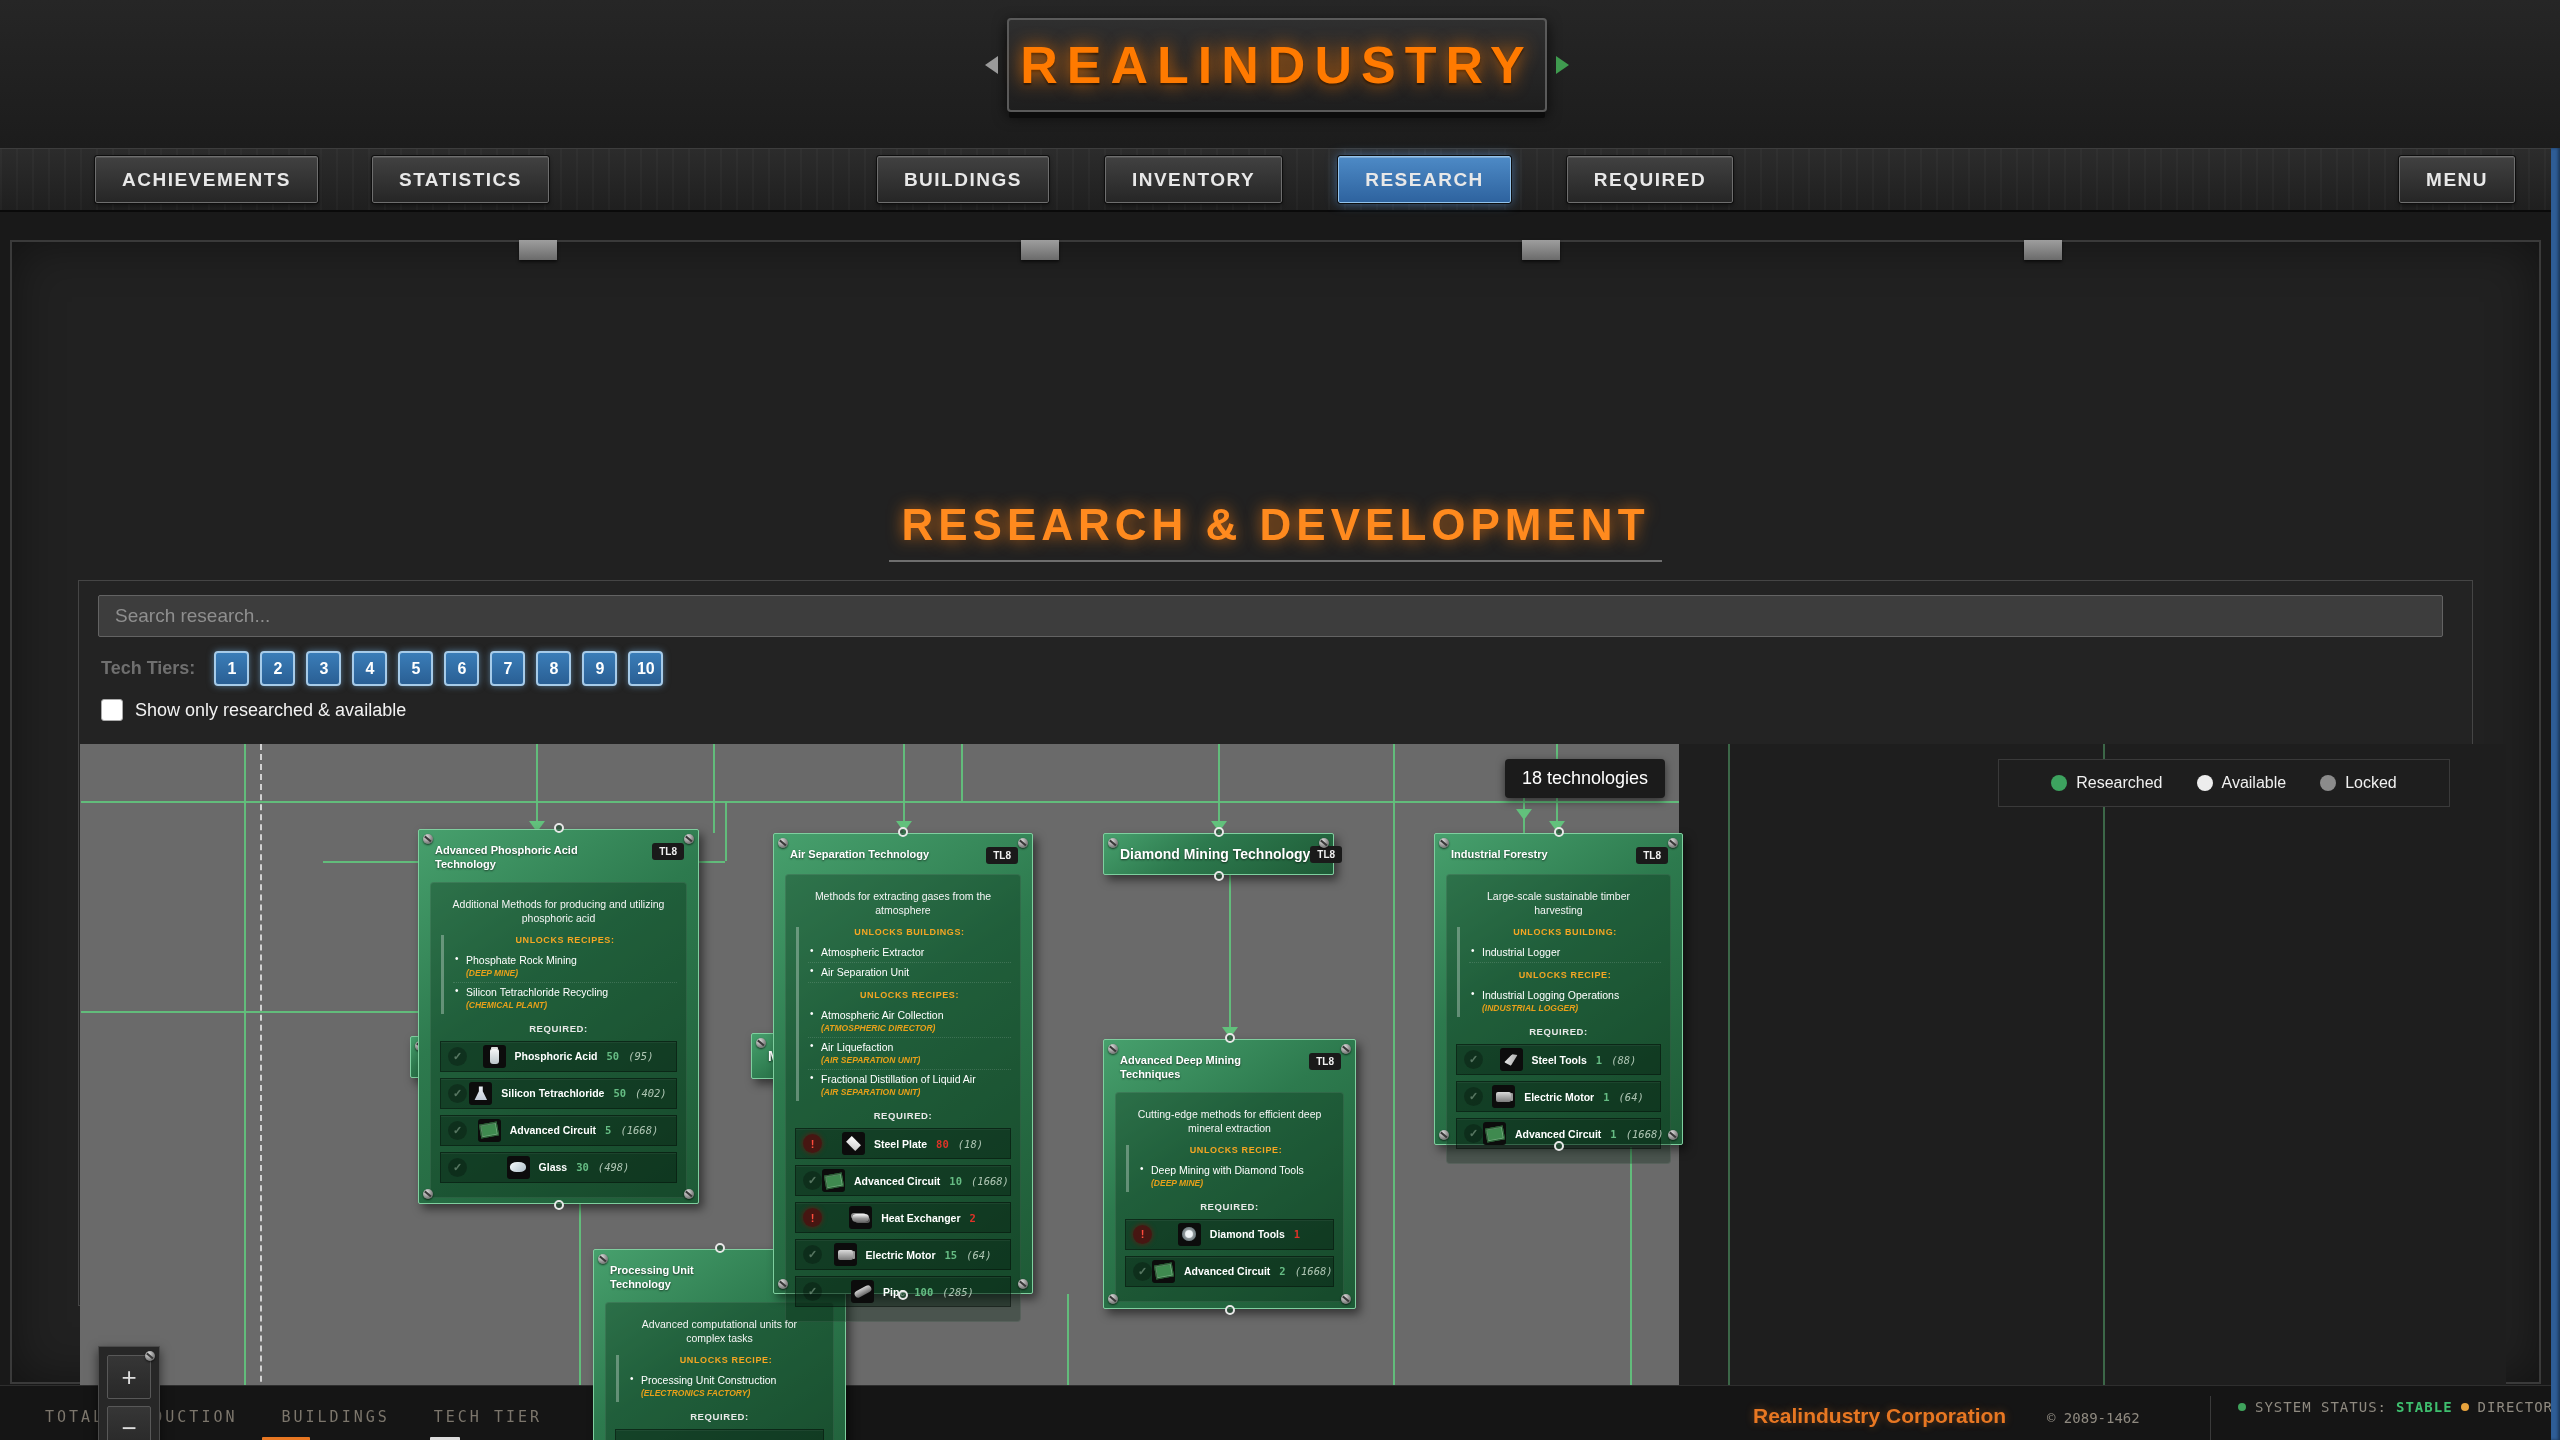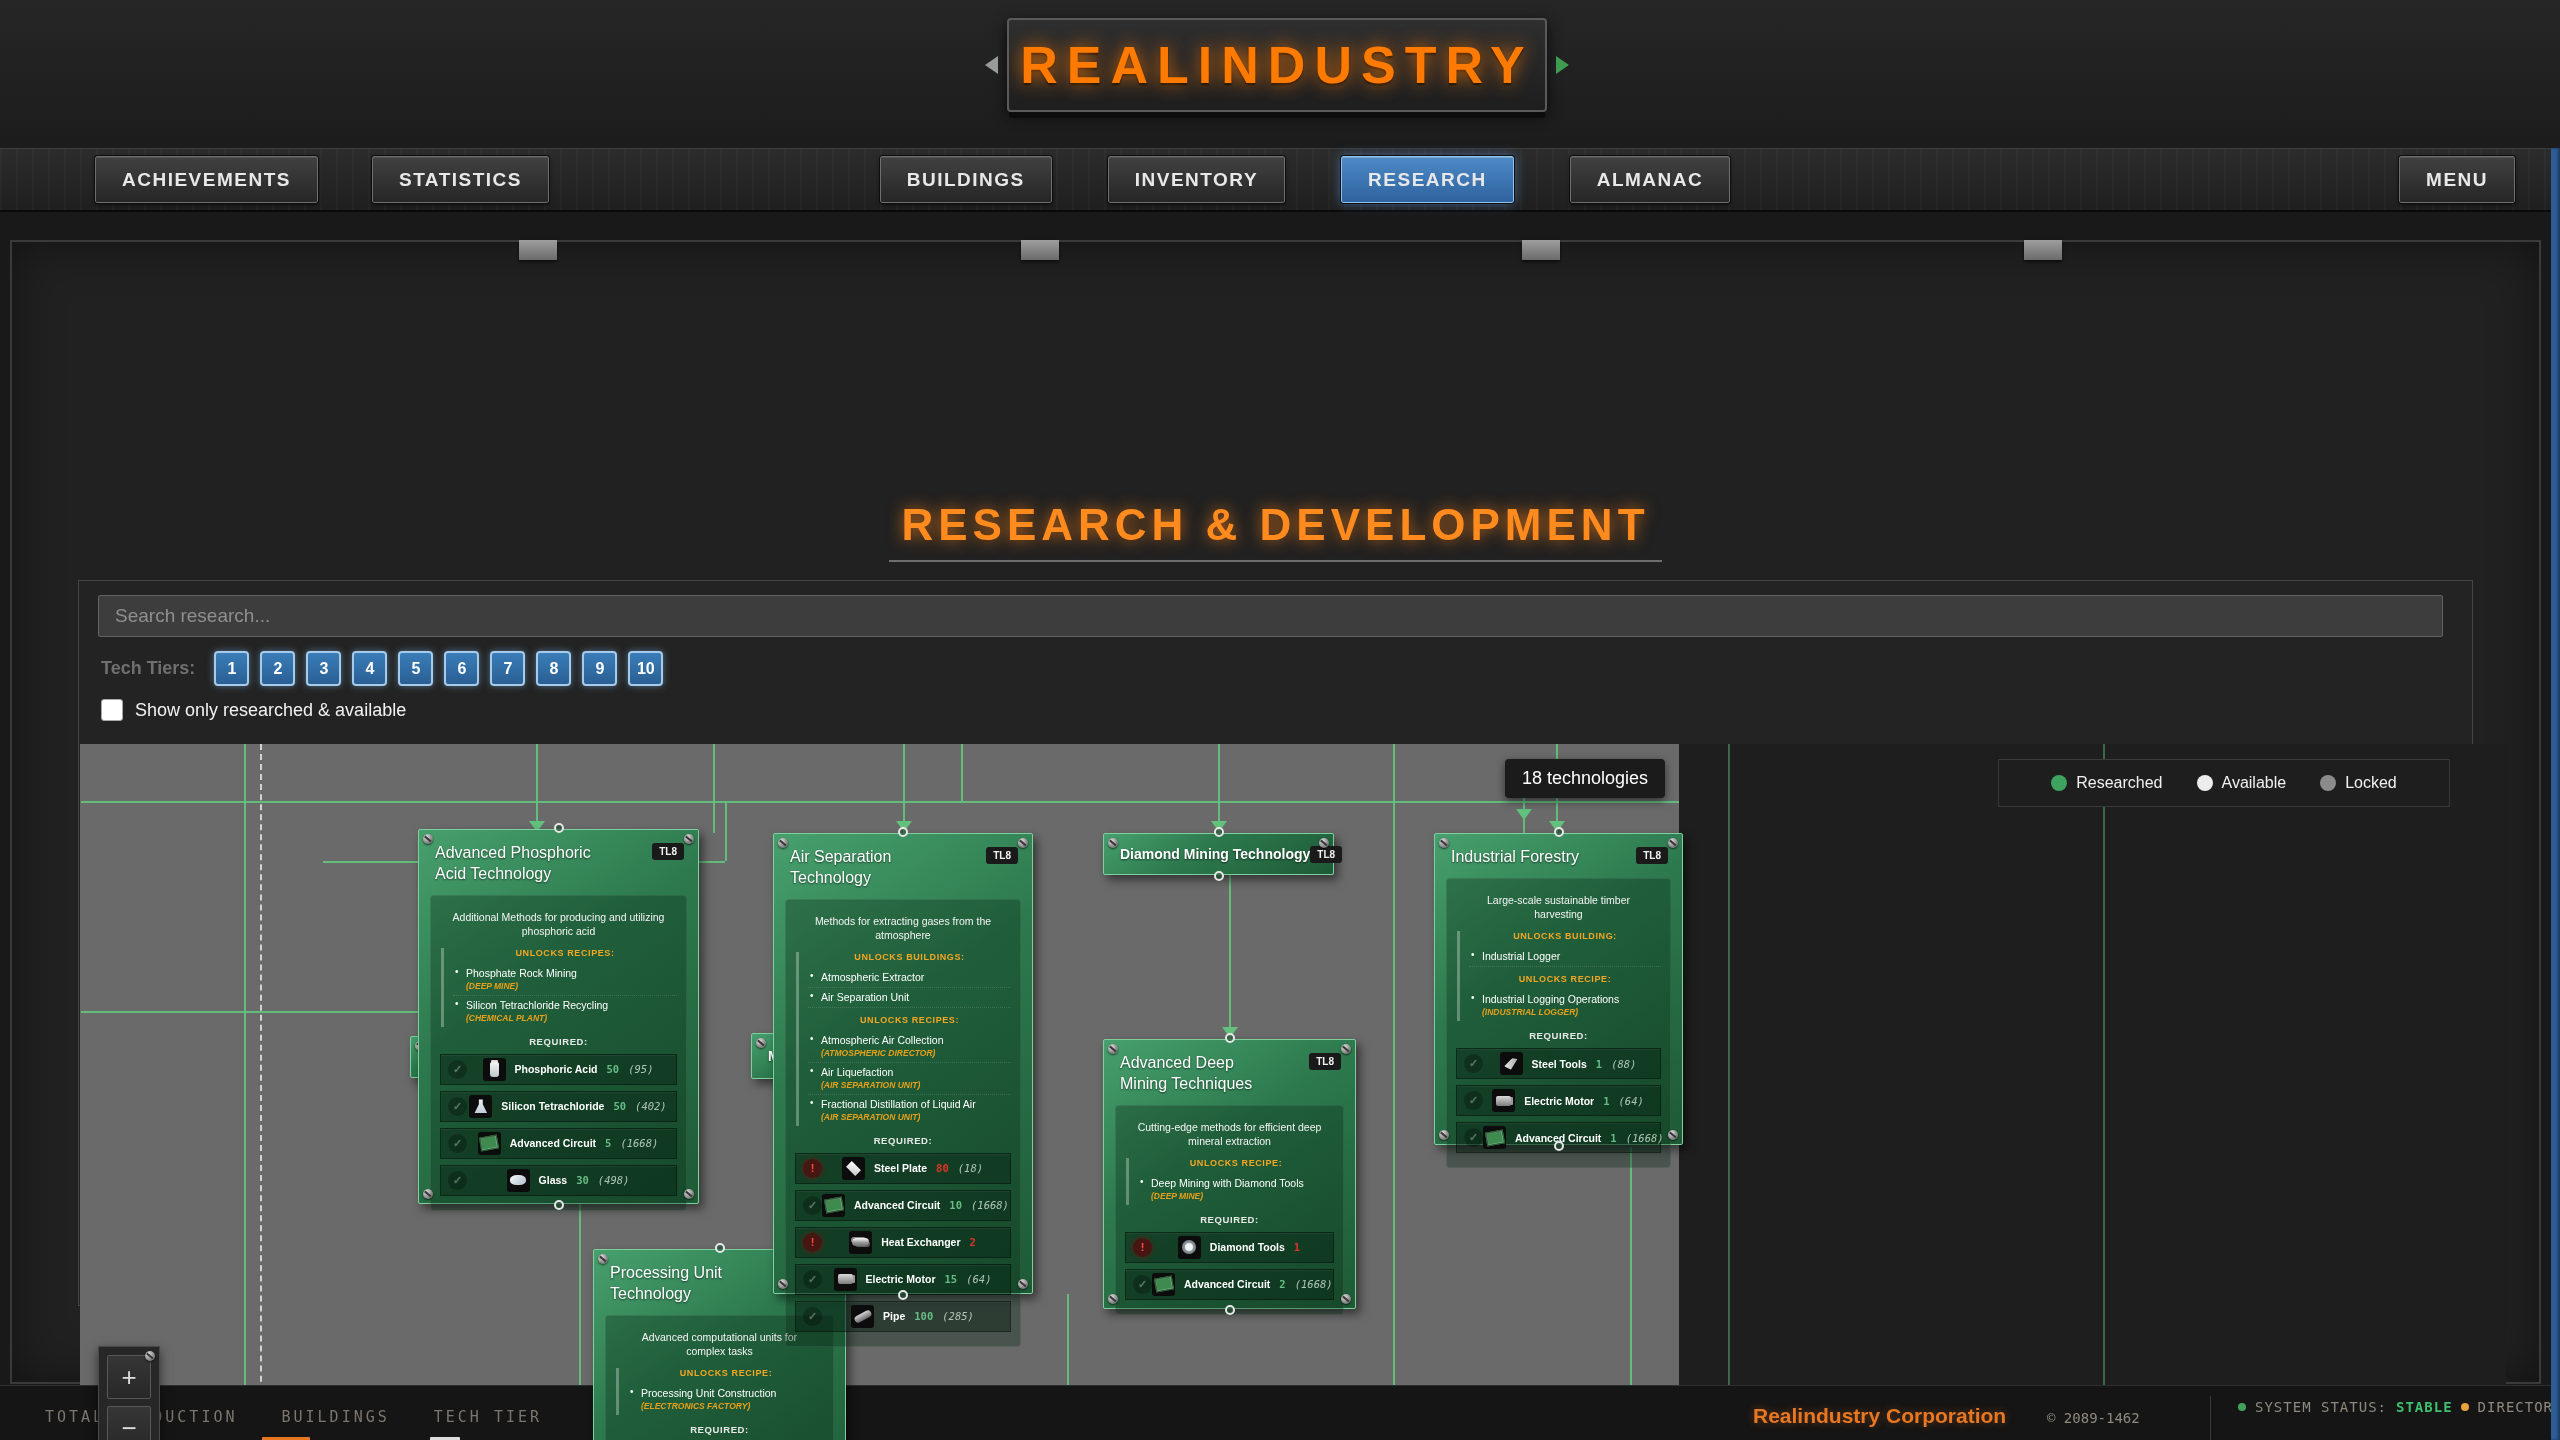--- a/index.html
+++ b/index.html
@@ -58,21 +58,21 @@
 .zoom-panel { position:absolute; left:18px; top:602px; background:#272727; border:1px solid #4a4a4a; padding:8px; display:flex; flex-direction:column; gap:7px; box-shadow:0 4px 10px rgba(0,0,0,.55); z-index:20; }
 .zoom-btn { width:44px; height:44px; background:linear-gradient(#363636,#282828); border:1px solid #585858; border-radius:2px; color:#ddd; font-size:26px; display:flex; align-items:center; justify-content:center; cursor:pointer; }
 
 
 .tech-card { position:absolute; background:linear-gradient(145deg,#47a06d 0%,#2d7a4e 40%,#1e5a36 100%); border:1px solid #7fcf9f; border-radius:2px; box-shadow:4px 5px 10px rgba(0,0,0,.5); cursor:pointer; }
 .tech-card.collapsed { display:flex; align-items:center; }
 .c-head { display:flex; align-items:center; justify-content:space-between; width:100%; padding:0 14px 0 16px; }
 .c-title { color:#fff; font-size:14px; font-weight:bold; text-shadow:0 1px 2px rgba(0,0,0,.6); white-space:nowrap; }
 .tl-badge { background:#1a1a1a; color:#f0f0f0; font-size:10px; font-weight:bold; padding:3px 7px; border-radius:3px; flex:none; }
 .card-header { display:flex; justify-content:space-between; align-items:flex-start; padding:13px 14px 6px 16px; }
-.card-title { color:#fff; font-size:16px; font-weight:normal; line-height:1.3; text-shadow:0 1px 2px rgba(0,0,0,.6); max-width:66%; }
+.card-title { color:#fff; font-size:11px; font-weight:bold; line-height:1.3; text-shadow:0 1px 2px rgba(0,0,0,.6); max-width:66%; }
 .card-body { margin:4px 11px 10px; background:rgba(6,38,20,.32); border:1px solid rgba(255,255,255,.08); border-radius:4px; padding:10px 9px 8px; }
 .card-desc { color:#f4f4f4; font-size:10.5px; text-align:center; line-height:1.35; margin:4px 6px 10px; }
 .sections { border-left:3px solid rgba(255,255,255,.3); padding-left:9px; margin:0 0 2px 1px; }
 .sec-h { color:#f5a623; font-weight:bold; font-size:9px; letter-spacing:.6px; text-align:center; margin:7px 0 6px; }
 .u-item { padding:3px 0 4px 13px; position:relative; border-bottom:1px dotted rgba(255,255,255,.14); }
 .u-item:last-child { border-bottom:none; }
 .u-item::before { content:"•"; position:absolute; left:2px; top:2px; color:#fff; font-size:10px; }
 .u-name { color:#fff; font-size:10.5px; }
 .u-sub { color:#e8a01a; font-style:italic; font-weight:bold; font-size:8.5px; margin-top:2px; }
 .req-h { color:#e8e8e8; font-weight:bold; font-size:9.5px; letter-spacing:.6px; text-align:center; margin:9px 0 7px; }
@@ -136,21 +136,21 @@
 
   <div class="navbar">
     <div class="nav-sec nav-left" id="nav-left">
         <div class="nav-btn">ACHIEVEMENTS</div>
         <div class="nav-btn">STATISTICS</div>
       </div>
     <div class="nav-sec nav-center" id="nav-center">
         <div class="nav-btn">BUILDINGS</div>
         <div class="nav-btn">INVENTORY</div>
         <div class="nav-btn active">RESEARCH</div>
-        <div class="nav-btn">ALMANAC</div>
+        <div class="nav-btn">REQUIRED</div>
       </div>
     <div class="nav-sec nav-right" id="nav-right">
         <div class="nav-btn">MENU</div>
       </div>
   </div>
 
   <div class="main-panel">
     <div class="title-wrap">
       <div class="page-title">RESEARCH &amp; DEVELOPMENT</div>
     </div>

